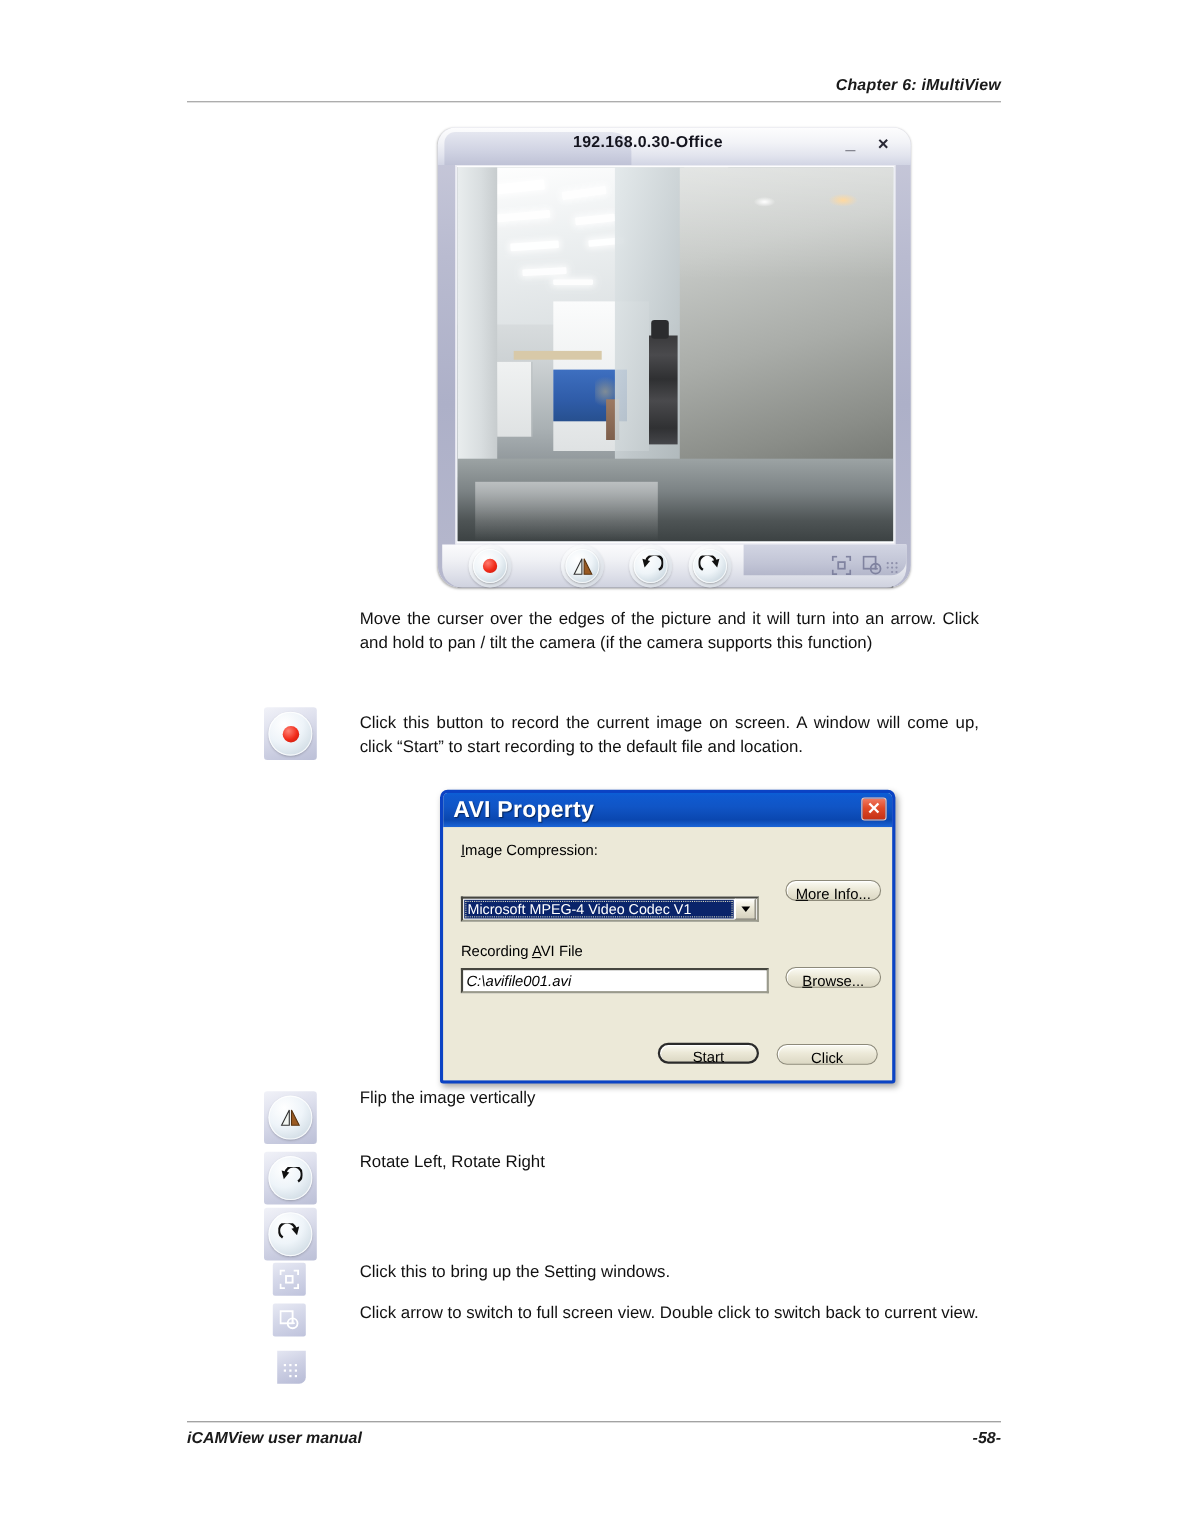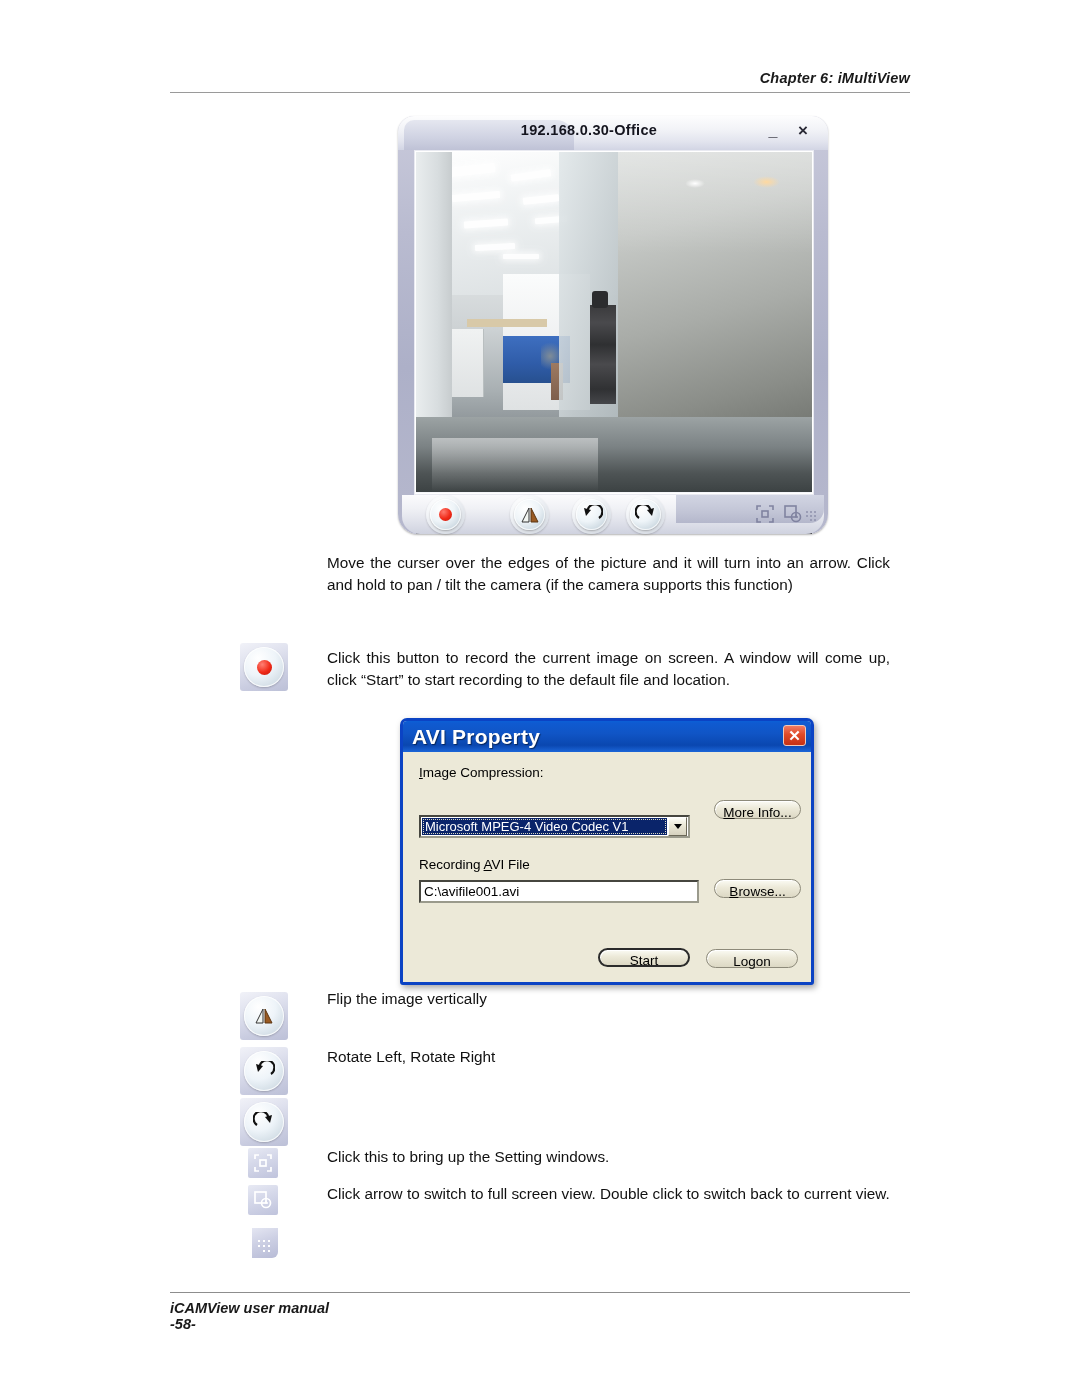--- a/index.html
+++ b/index.html
@@ -204,37 +204,37 @@
   .combo-btn{
     width:19px;height:19px;margin-right:1px;
     background:linear-gradient(180deg,#fdfdf8 0%,#ece9d8 40%,#d6d2bf 100%);
     border:1px solid #fff;border-right-color:#6b6858;border-bottom-color:#6b6858;
     box-sizing:border-box;display:flex;align-items:center;justify-content:center;cursor:pointer;
   }
   .arrow-dn{width:0;height:0;border-left:4px solid transparent;border-right:4px solid transparent;border-top:5px solid #000;}
   .txtfield{
     position:absolute;left:16px;top:128px;width:280px;height:23px;
     background:#fff;border:2px inset #9a9a8c;box-sizing:border-box;
-    font-size:13.5px;color:#000;padding:2px 0 0 3px;
+    font-size:13.5px;color:#000;padding:2px 0 0 3px;font-style:italic;
   }
   .xpbtn{
     position:absolute;height:19px;
     background:linear-gradient(180deg,#fbfbf4 0%,#ece9d8 45%,#dcd8c4 100%);
     border:1px solid #8d8a7a;border-radius:12px;box-sizing:border-box;
     font-size:13.5px;color:#000;text-align:center;line-height:23px;cursor:pointer;
     box-shadow:inset 1px 1px 0 #fff;
   }
   .xpbtn.default{border:2px solid #2b2b2b;line-height:21px;}
   .xpbtn u{text-decoration:underline;}
 
   
   .ftr{position:absolute;left:170px;top:1292px;width:740px;}
   .ftr-rule{border-top:1.8px solid #8d8d8d;}
   .ftr-row{display:flex;justify-content:space-between;margin-top:7px;
-    font-style:italic;font-weight:bold;font-size:14.5px;color:#1a1a1a;flex-direction:column;}
+    font-style:italic;font-weight:bold;font-size:14.5px;color:#1a1a1a;}
 </style>
 </head>
 <body>
 
 <div class="page">
 
   <div class="hdr">
     <div class="hdr-txt">Chapter 6: iMultiView</div>
     <div class="hdr-rule"></div>
   </div>
@@ -375,21 +375,21 @@
 
       <div class="lbl" style="left:16px;top:105px;">
         <span>Recording </span><u>A</u><span>VI File</span>
       </div>
       <div class="txtfield">C:\avifile001.avi</div>
       <div class="xpbtn" style="left:311px;top:127px;width:87px;">
         <u>B</u><span>rowse...</span>
       </div>
 
       <div class="xpbtn default" style="left:195px;top:196px;width:92px;">Start</div>
-      <div class="xpbtn" style="left:303px;top:197px;width:92px;">Logon</div>
+      <div class="xpbtn" style="left:303px;top:197px;width:92px;">Click</div>
     </div>
   </div>
 
   <div class="row-icon" style="left:240px;top:992px;">
     <div class="ico-sq">
       <div class="ico-round">
         <svg width="20" height="18" viewBox="0 0 20 18">
           <polygon points="9,2 9,16 2,16" fill="#f2f6f2" stroke="#333" stroke-width="1"></polygon>
           <polygon points="11,2 11,16 18,16" fill="#9a5a22" stroke="#5a3410" stroke-width="1"></polygon>
         </svg>

